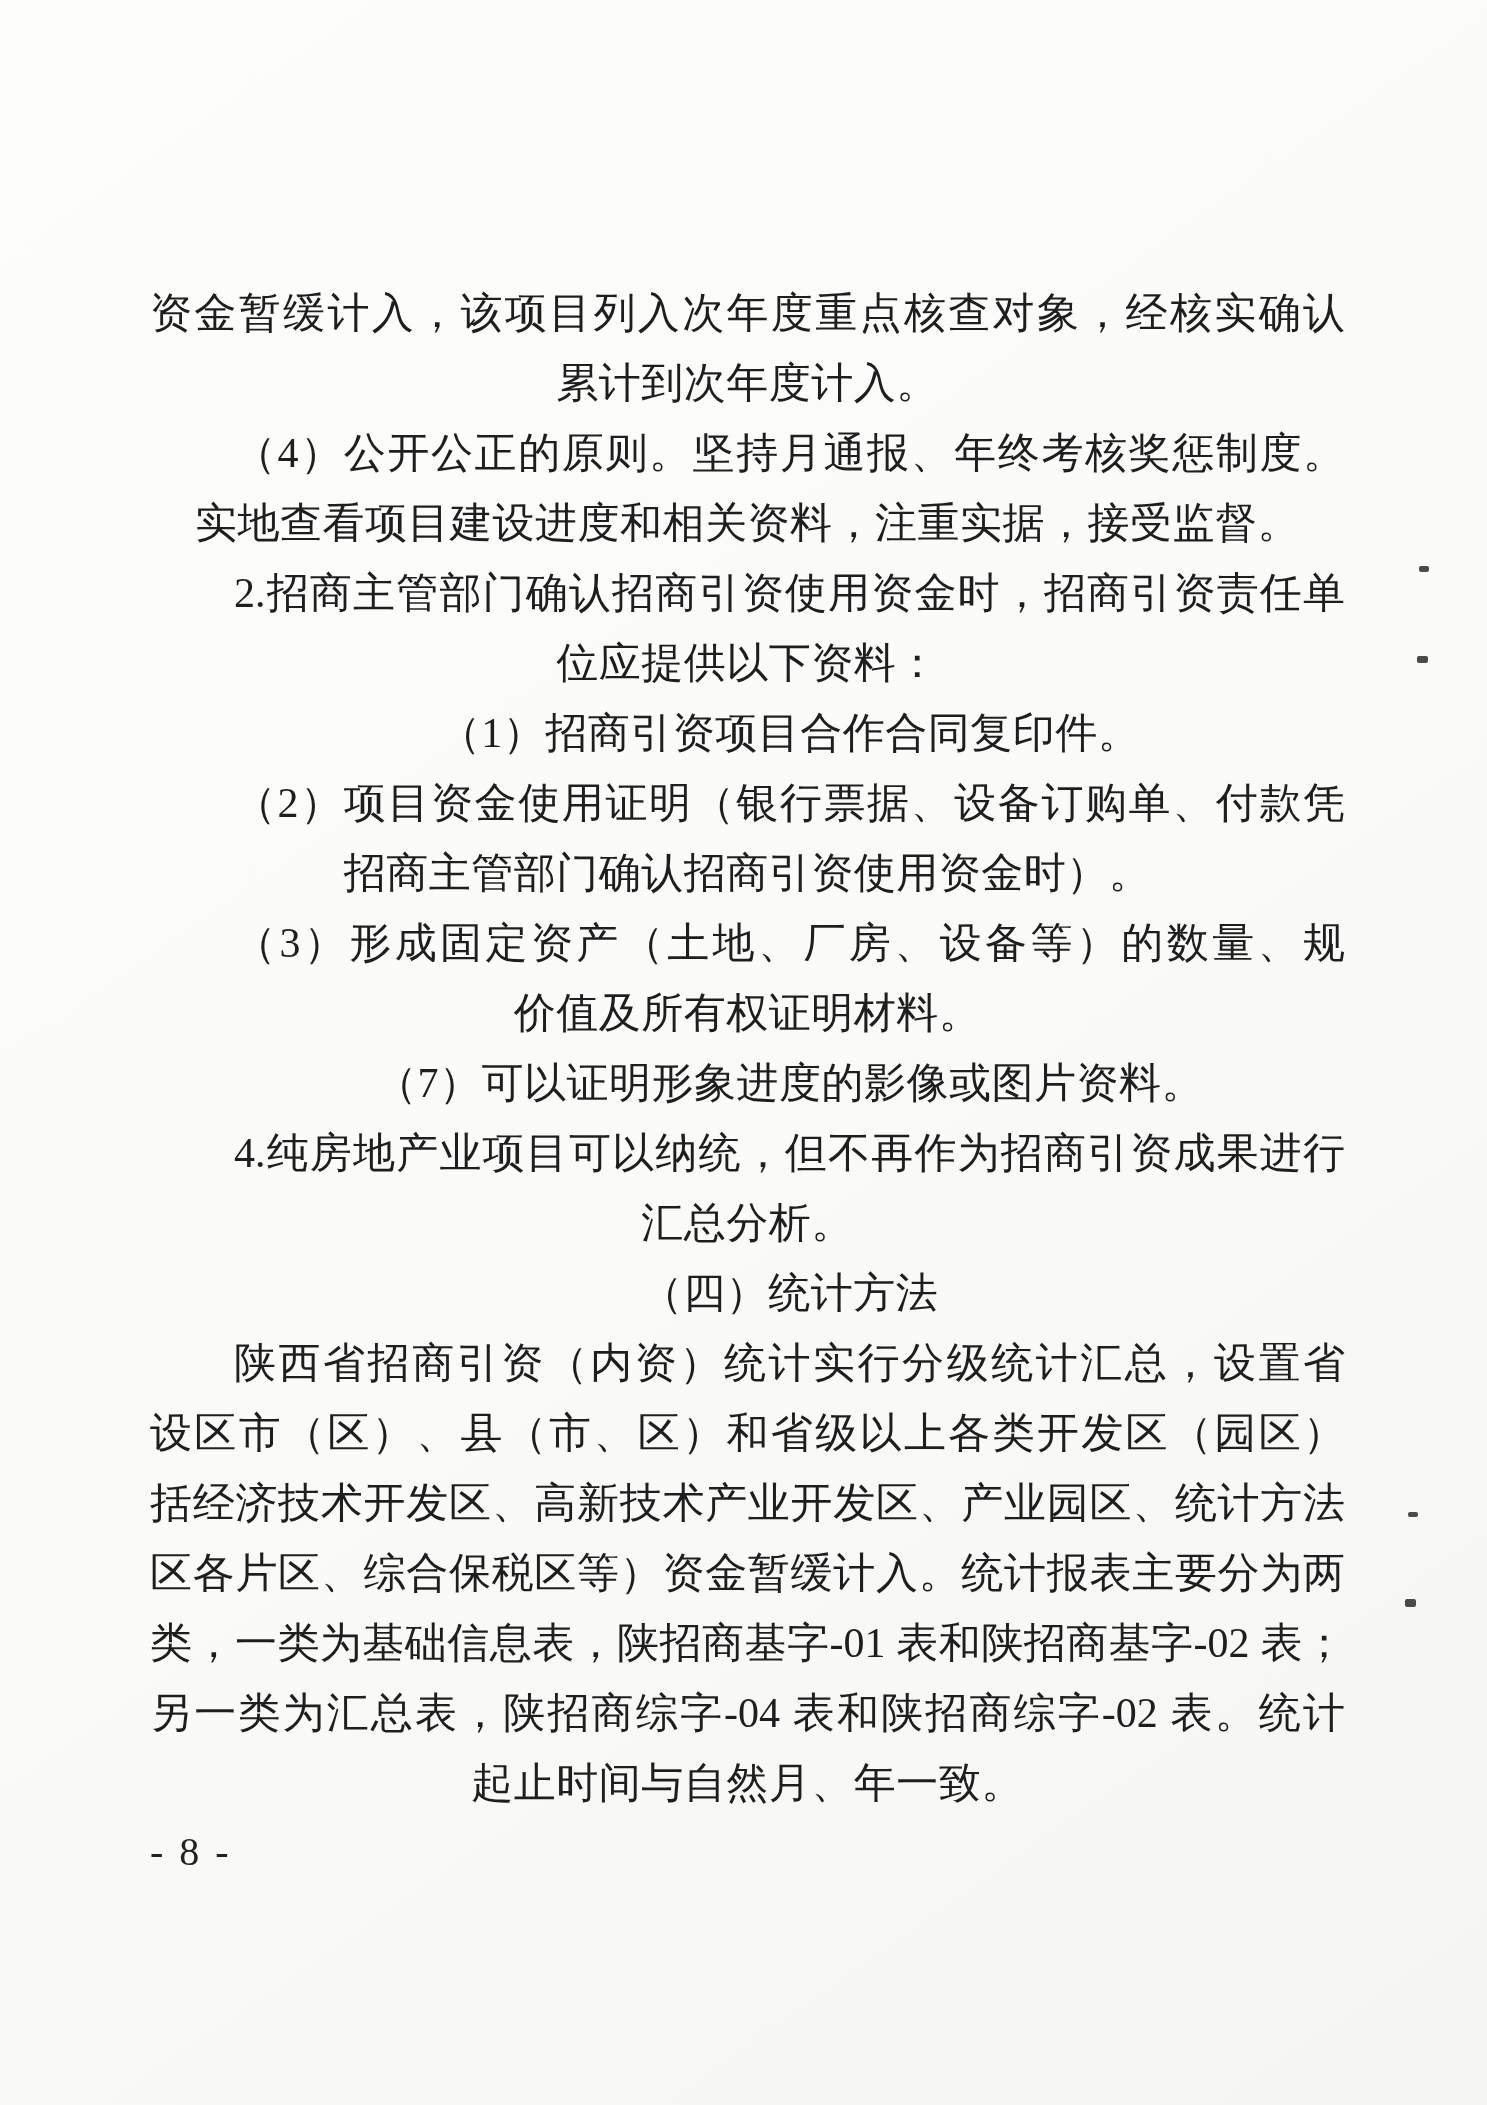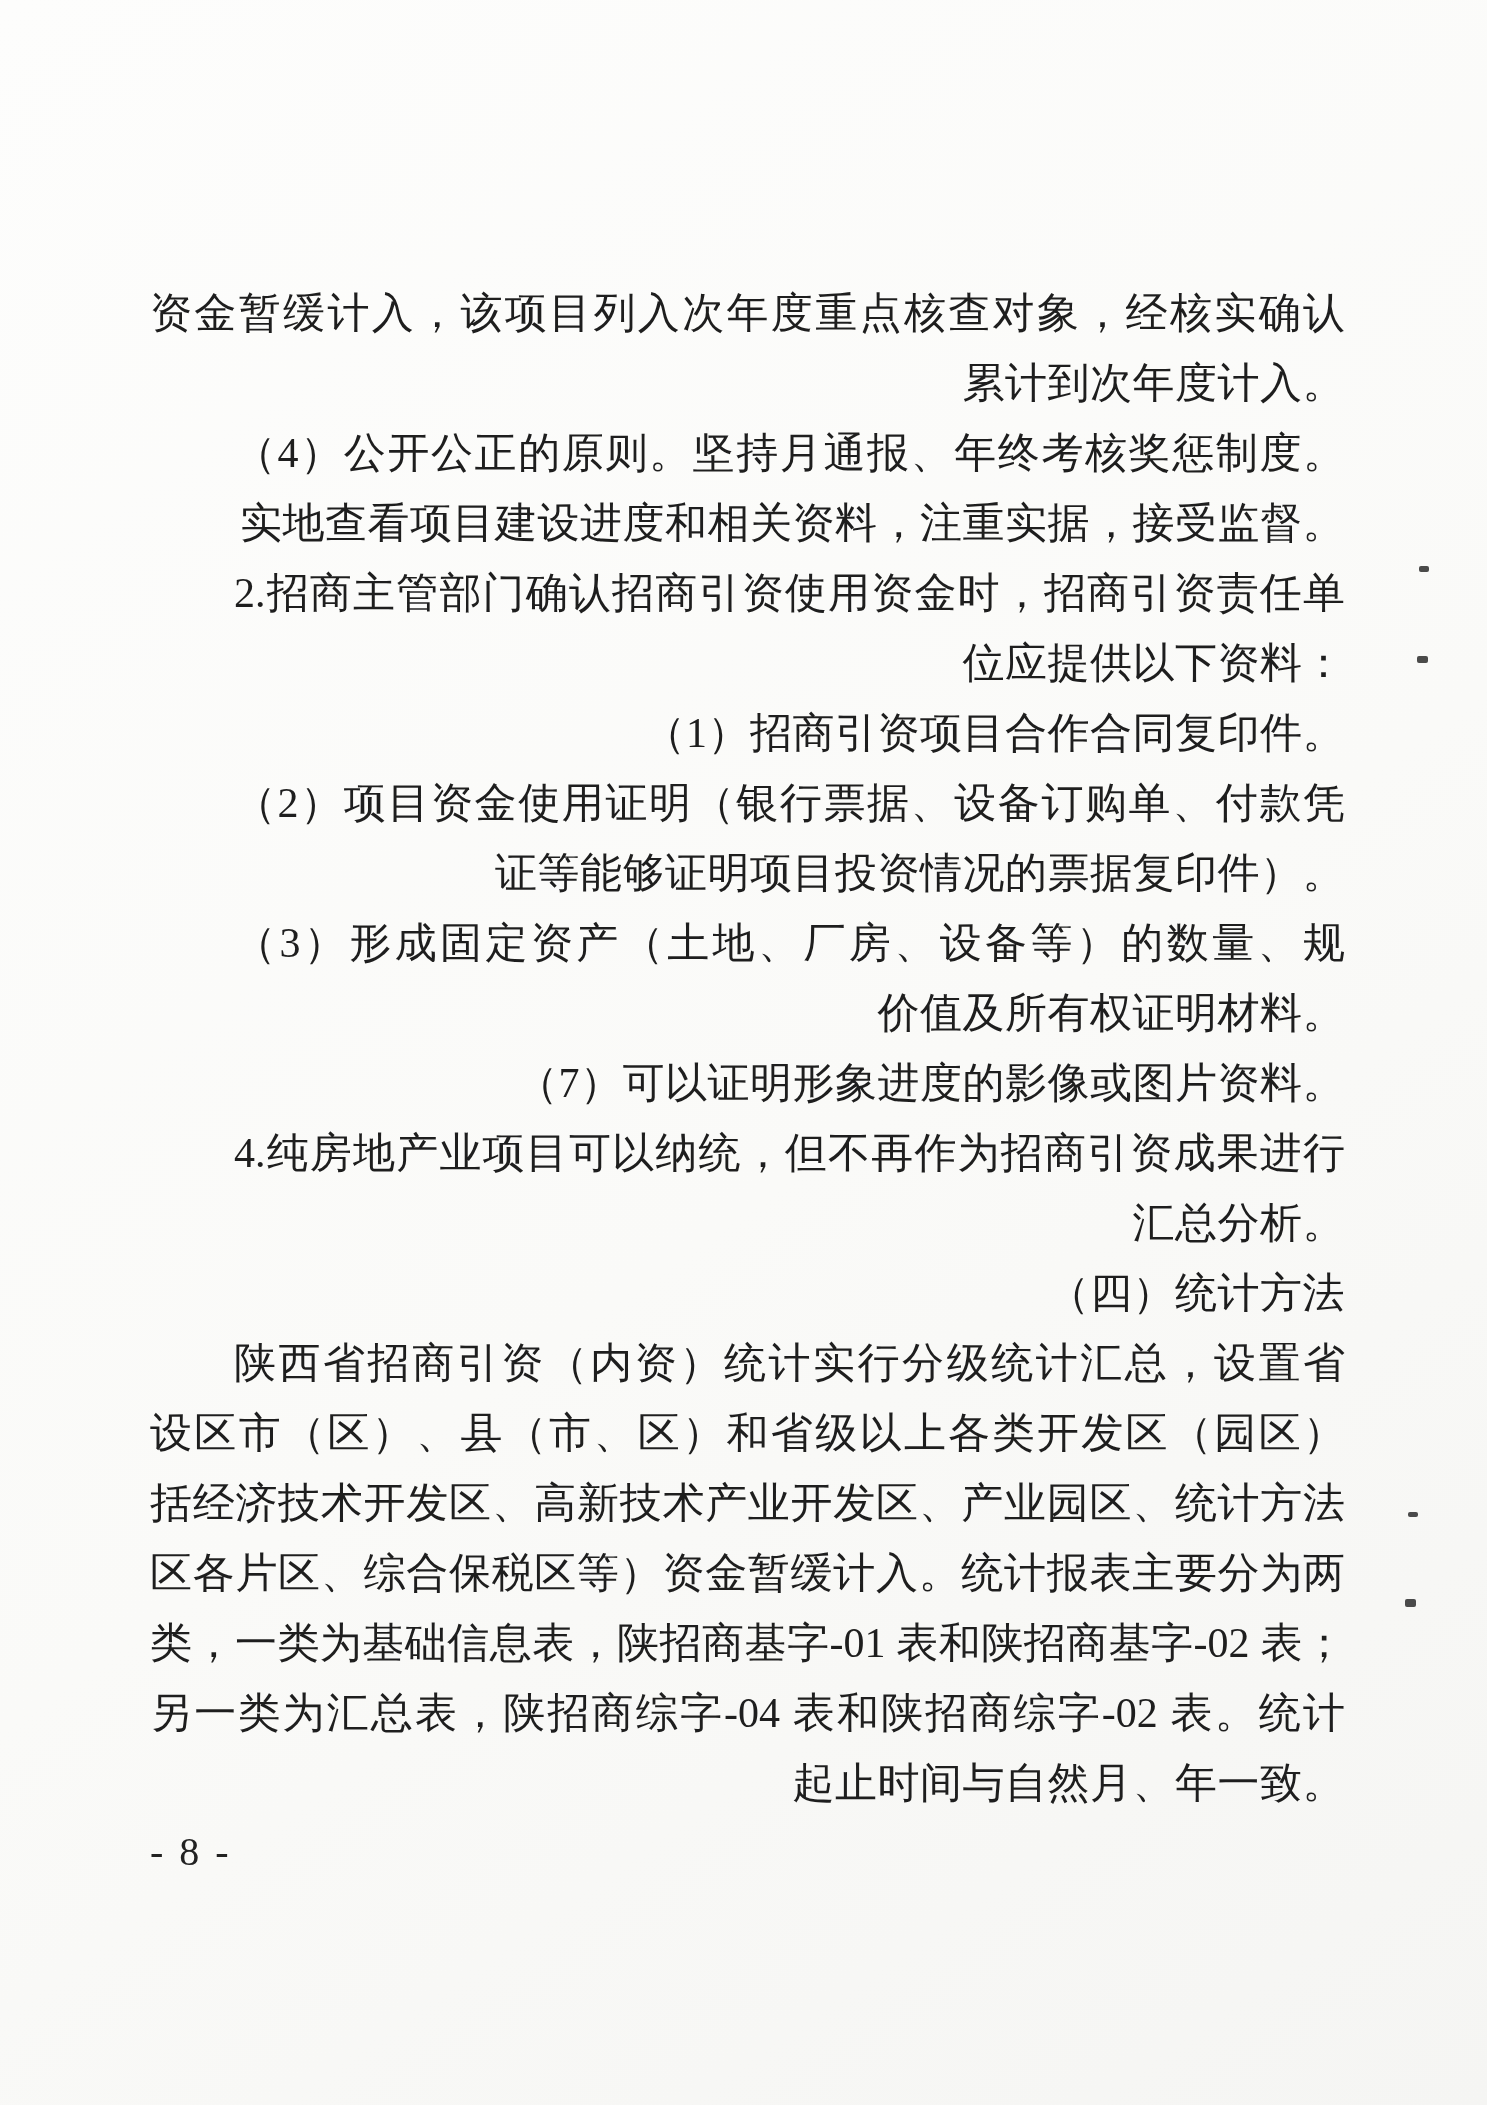--- a/index.html
+++ b/index.html
@@ -24,21 +24,21 @@
     position: absolute;
     left: 150px;
     top: 278px;
     width: 1195px;
   }
   .line {
     font-size: 42px;
     line-height: 70px;
     height: 70px;
     overflow: hidden;
-    text-align: right;
+    text-align: center;
     letter-spacing: 0.5px;
   }
   
   .j {
     text-align: justify;
     text-align-last: justify;
     -moz-text-align-last: justify;
     letter-spacing: 0;
   }
   
@@ -76,21 +76,21 @@
 <div class="page">
   <div class="doc-body">
     <div class="line j">资金暂缓计入，该项目列入次年度重点核查对象，经核实确认的，</div>
     <div class="line">累计到次年度计入。</div>
     <div class="line in j">（4）公开公正的原则。坚持月通报、年终考核奖惩制度。</div>
     <div class="line">实地查看项目建设进度和相关资料，注重实据，接受监督。</div>
     <div class="line in j">2.招商主管部门确认招商引资使用资金时，招商引资责任单</div>
     <div class="line">位应提供以下资料：</div>
     <div class="line in">（1）招商引资项目合作合同复印件。</div>
     <div class="line in j">（2）项目资金使用证明（银行票据、设备订购单、付款凭</div>
-    <div class="line">证等能够证明项目投资情况的票据复印件）。</div>
+    <div class="line">招商主管部门确认招商引资使用资金时）。</div>
     <div class="line in j">（3）形成固定资产（土地、厂房、设备等）的数量、规格、</div>
     <div class="line">价值及所有权证明材料。</div>
     <div class="line in">（7）可以证明形象进度的影像或图片资料。</div>
     <div class="line in j">4.纯房地产业项目可以纳统，但不再作为招商引资成果进行</div>
     <div class="line">汇总分析。</div>
     <div class="line in b">（四）统计方法</div>
     <div class="line in j">陕西省招商引资（内资）统计实行分级统计汇总，设置省级、</div>
     <div class="line j">设区市（区）、县（市、区）和省级以上各类开发区（园区）（包</div>
     <div class="line j">括经济技术开发区、高新技术产业开发区、产业园区、统计方法</div>
     <div class="line j">区各片区、综合保税区等）资金暂缓计入。统计报表主要分为两</div>

